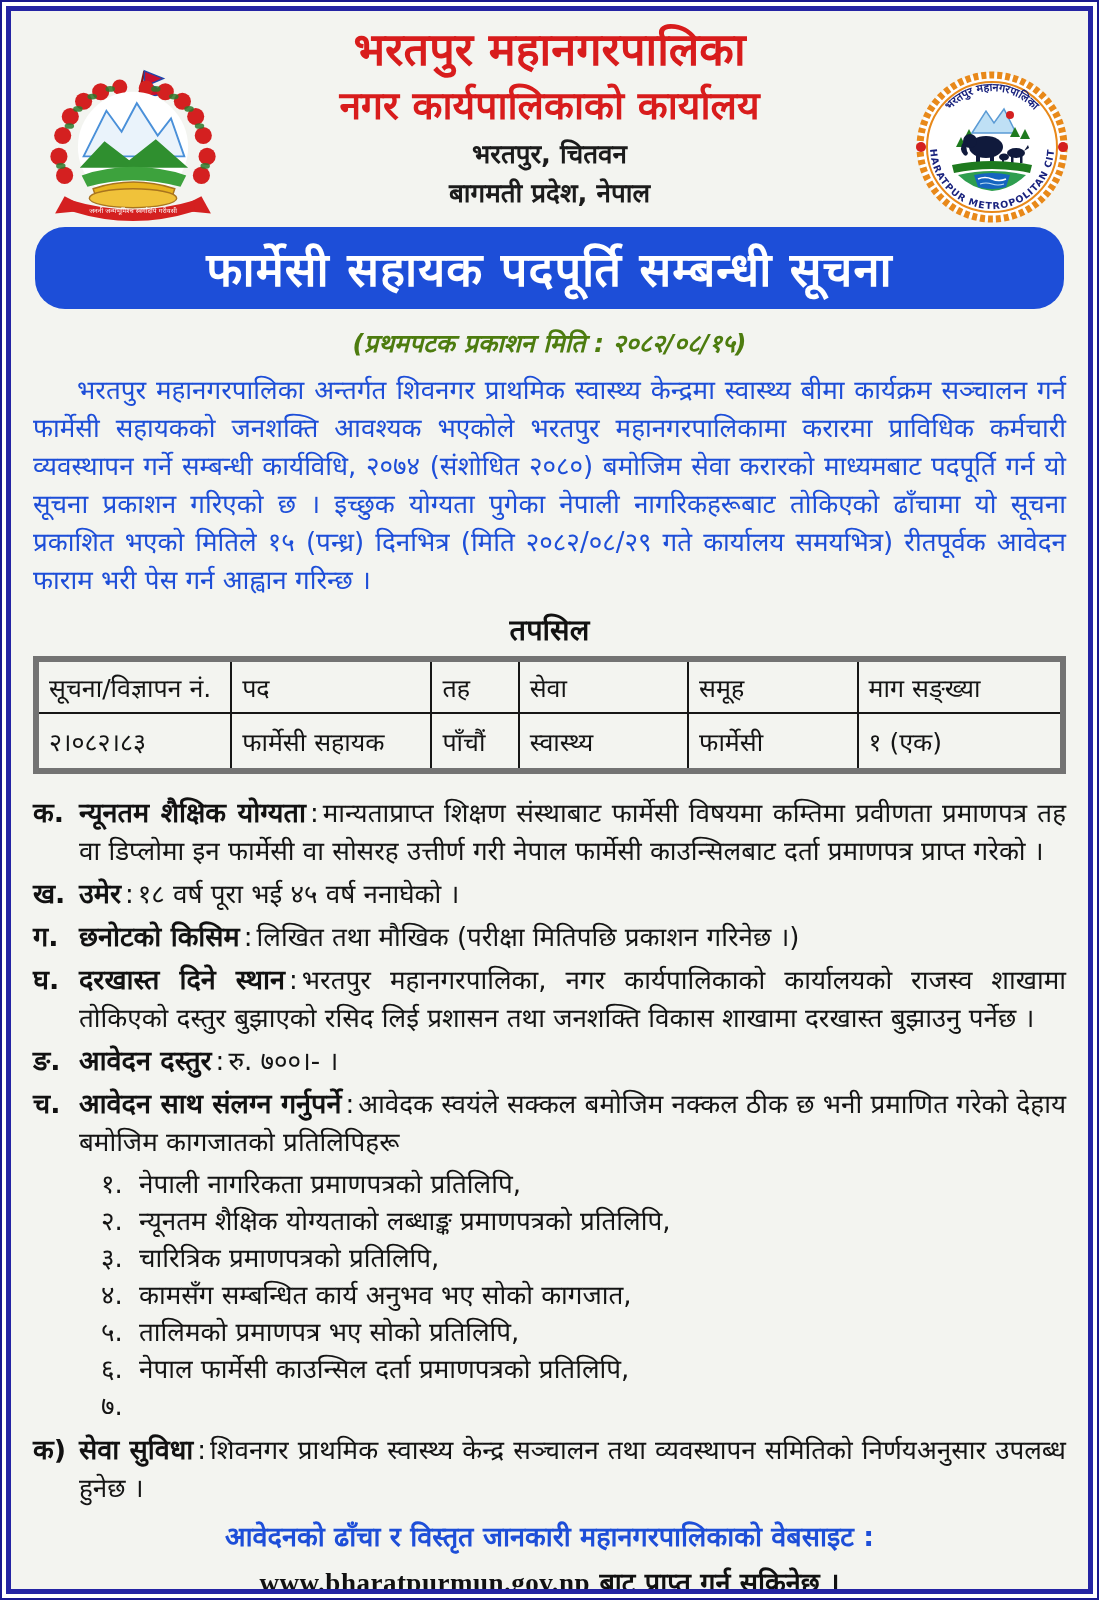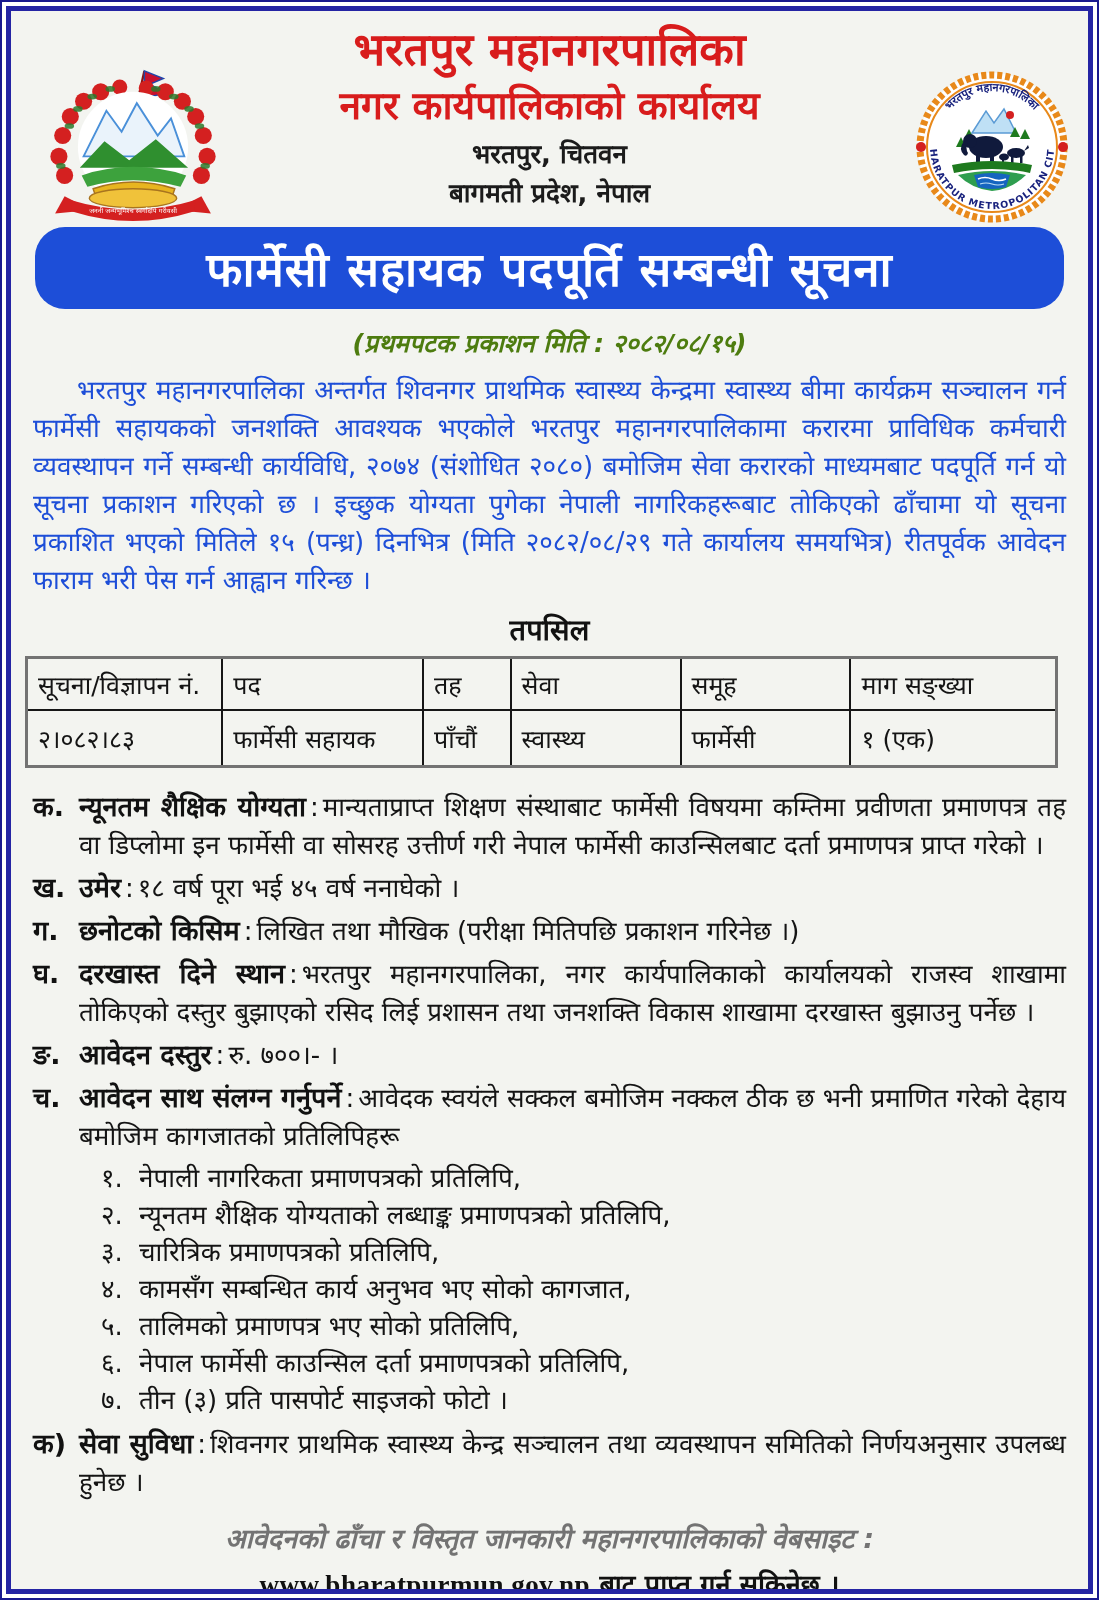--- a/index.html
+++ b/index.html
@@ -33,22 +33,22 @@
 
   
   .intro{
     margin:12px 22px 0 22px;font-size:26px;line-height:38px;
     text-align:justify;text-indent:44px;color:#1d4ed8;
   }
 
   
   .tapsil{margin-top:10px;text-align:center;font-weight:bold;font-size:29px;color:#111;}
   table.vac{
-    width:calc(100% - 44px);margin:8px 22px 0 14px;
-    border-collapse:collapse;border:3px solid #737373;
+    width:calc(100% - 44px);margin:8px 22px 0 22px;
+    border-collapse:collapse;border:6px solid #737373;
   }
   table.vac th,table.vac td{
     border:2px solid #161616;font-weight:normal;text-align:left;
     font-size:25px;padding:0 10px;color:#141414;
   }
   table.vac th{height:50px;}
   table.vac td{height:54px;}
 
   
   .sections{margin:20px 22px 0 22px;}
@@ -57,21 +57,21 @@
   .sec .bodytext{flex:1;font-size:26px;line-height:38px;text-align:justify;color:#141414;}
   .sec .label{font-weight:bold;font-size:27px;color:#111;}
   .sec .sep{font-weight:normal;padding:0 4px;}
 
   
   .doclist{margin:2px 22px 0 68px;}
   .docitem{display:flex;font-size:26px;line-height:37px;color:#141414;}
   .docitem .num{flex:none;width:38px;}
 
   
-  .foot-info{margin-top:18px;text-align:center;font-weight:bold;font-size:27px;color:#737373;font-style:italic;}
+  .foot-info{margin-top:10px;text-align:center;font-weight:bold;font-size:27px;color:#1d4ed8;}
   .foot-web{margin-top:9px;text-align:center;font-weight:bold;font-size:27px;color:#111;}
   .foot-web .url{font-family:"Liberation Serif","DejaVu Serif",serif;font-weight:bold;letter-spacing:.5px;}
 </style>
 </head>
 <body>
 
 <div class="page">
   <div class="inner">
 
     <div class="header">
@@ -282,21 +282,20 @@
         <div class="docitem">
           <span class="num">५.</span>
           <span>तालिमको प्रमाणपत्र भए सोको प्रतिलिपि,</span>
         </div>
         <div class="docitem">
           <span class="num">६.</span>
           <span>नेपाल फार्मेसी काउन्सिल दर्ता प्रमाणपत्रको प्रतिलिपि,</span>
         </div>
         <div class="docitem">
           <span class="num">७.</span>
-          <span>तीन (३) प्रति पासपोर्ट साइजको फोटो ।</span>
         </div>
       </div>
 
       <div class="sec" style="margin-top:6px;">
         <span class="letter">क)</span>
         <span class="bodytext"><span class="label">सेवा सुविधा</span><span class="sep">:</span><span>शिवनगर प्राथमिक स्वास्थ्य केन्द्र सञ्चालन तथा व्यवस्थापन समितिको निर्णयअनुसार उपलब्ध हुनेछ ।</span></span>
       </div>
     </div>
 
     <div class="foot-info">आवेदनको ढाँचा र विस्तृत जानकारी महानगरपालिकाको वेबसाइट :</div>

